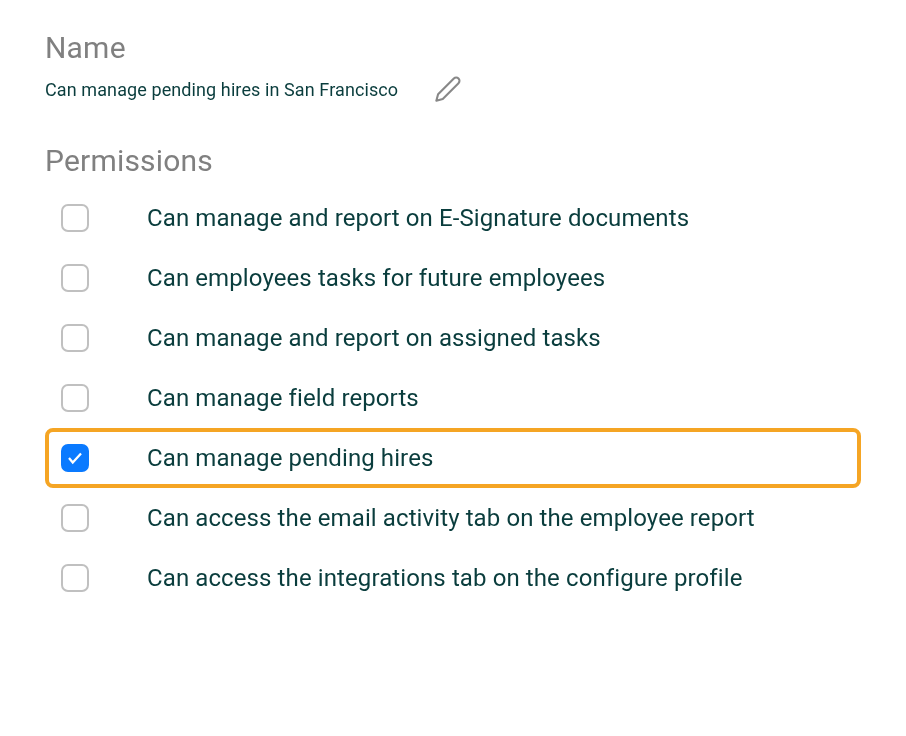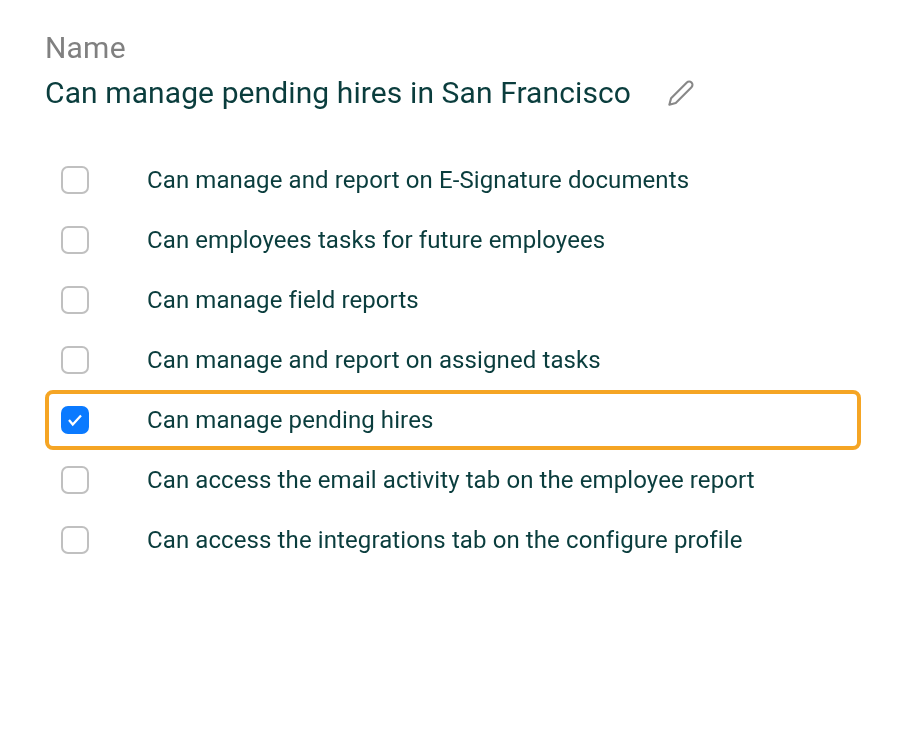--- a/index.html
+++ b/index.html
@@ -22,21 +22,21 @@
       letter-spacing: 0.2px;
     }
     .name-row {
       display: flex;
       align-items: center;
       gap: 36px;
       margin-bottom: 40px;
     }
     .name-value {
       color: #0a3d3d;
-      font-size: 30px;
+      font-size: 18px;
       font-weight: 400;
       letter-spacing: 0.1px;
     }
     .pencil-icon {
       width: 28px;
       height: 28px;
       color: #888888;
       cursor: pointer;
     }
     .pencil-icon svg {
@@ -102,36 +102,37 @@
     <span class="name-value">Can manage pending hires in San Francisco</span>
     <span class="pencil-icon">
       <svg viewBox="0 0 24 24" fill="none" stroke="currentColor" stroke-width="1.8" stroke-linecap="round" stroke-linejoin="round">
         <path d="M17 3a2.828 2.828 0 1 1 4 4L7.5 20.5 2 22l1.5-5.5L17 3z"></path>
       </svg>
     </span>
   </div>
 </div>
 
 <div class="permissions-section">
+  <div class="field-label">Permissions</div>
   <div class="permissions-list" id="permissions-list">
       <div class="permission-row">
         <div class="checkbox"></div>
         <span class="permission-label">Can manage and report on E-Signature documents</span>
       </div>
       <div class="permission-row">
         <div class="checkbox"></div>
         <span class="permission-label">Can employees tasks for future employees</span>
       </div>
       <div class="permission-row">
         <div class="checkbox"></div>
-        <span class="permission-label">Can manage field reports</span>
+        <span class="permission-label">Can manage and report on assigned tasks</span>
       </div>
       <div class="permission-row">
         <div class="checkbox"></div>
-        <span class="permission-label">Can manage and report on assigned tasks</span>
+        <span class="permission-label">Can manage field reports</span>
       </div>
       <div class="permission-row highlighted">
         <div class="checkbox checked">
           <svg viewBox="0 0 24 24">
             <polyline points="4 12 9 18 20 6"></polyline>
           </svg>
         </div>
         <span class="permission-label">Can manage pending hires</span>
       </div>
       <div class="permission-row">

